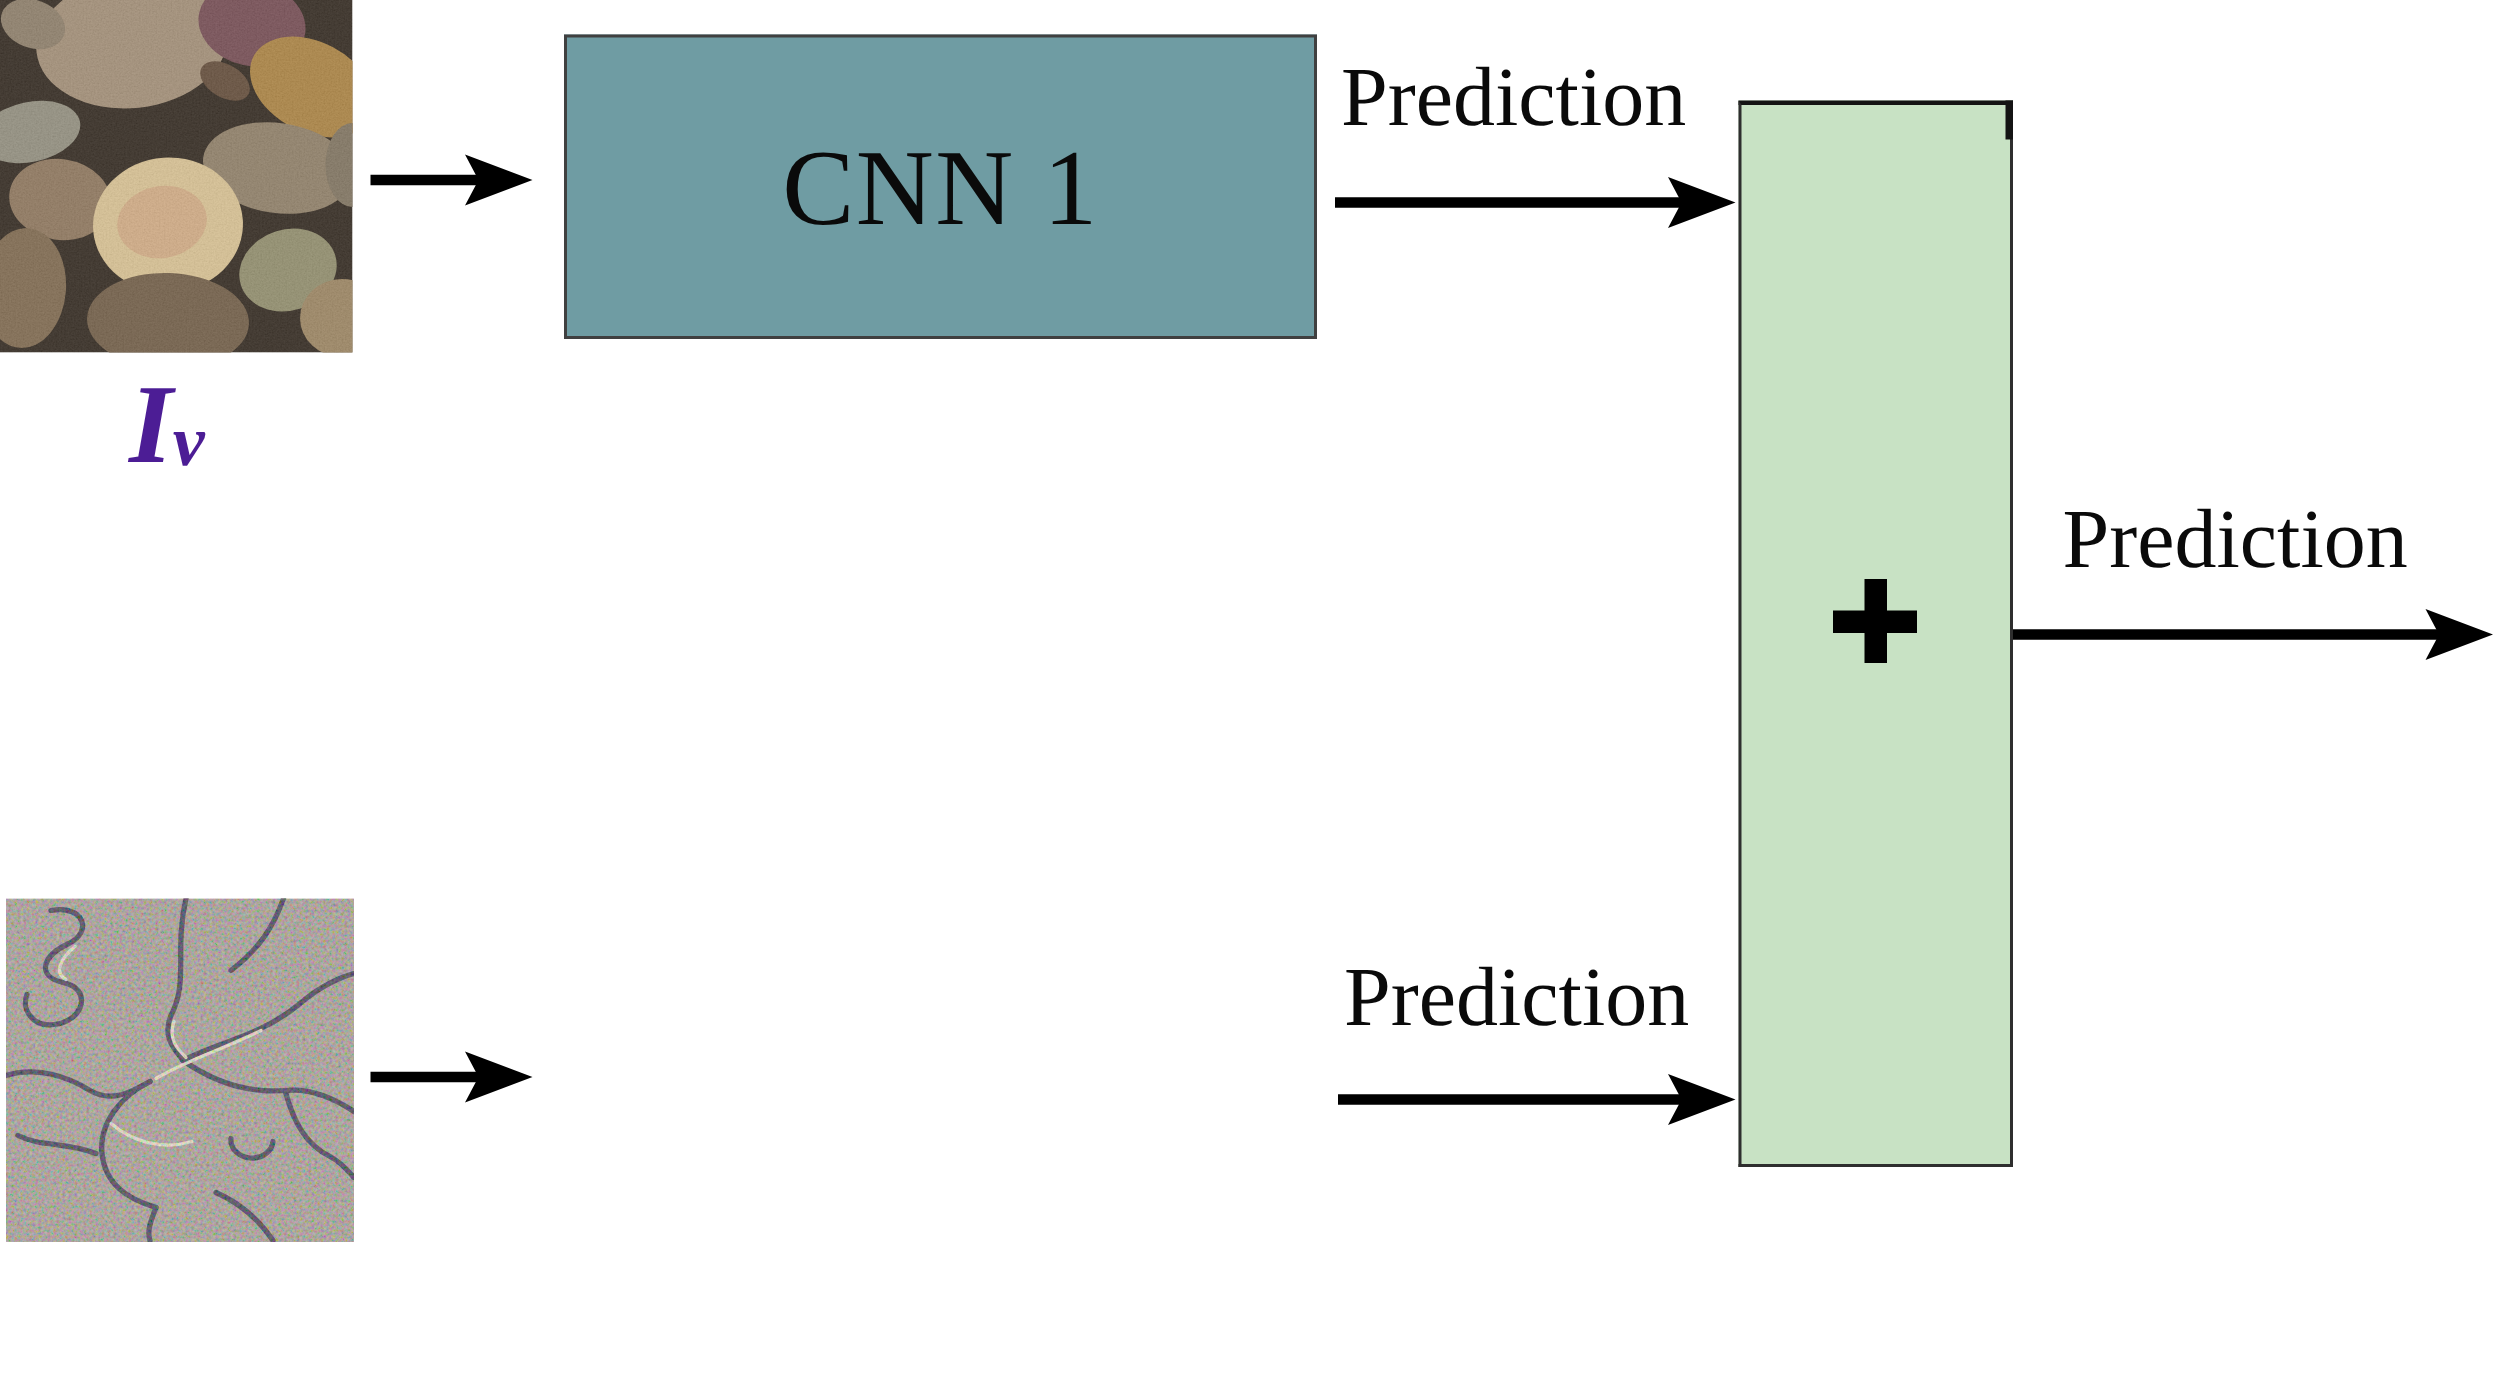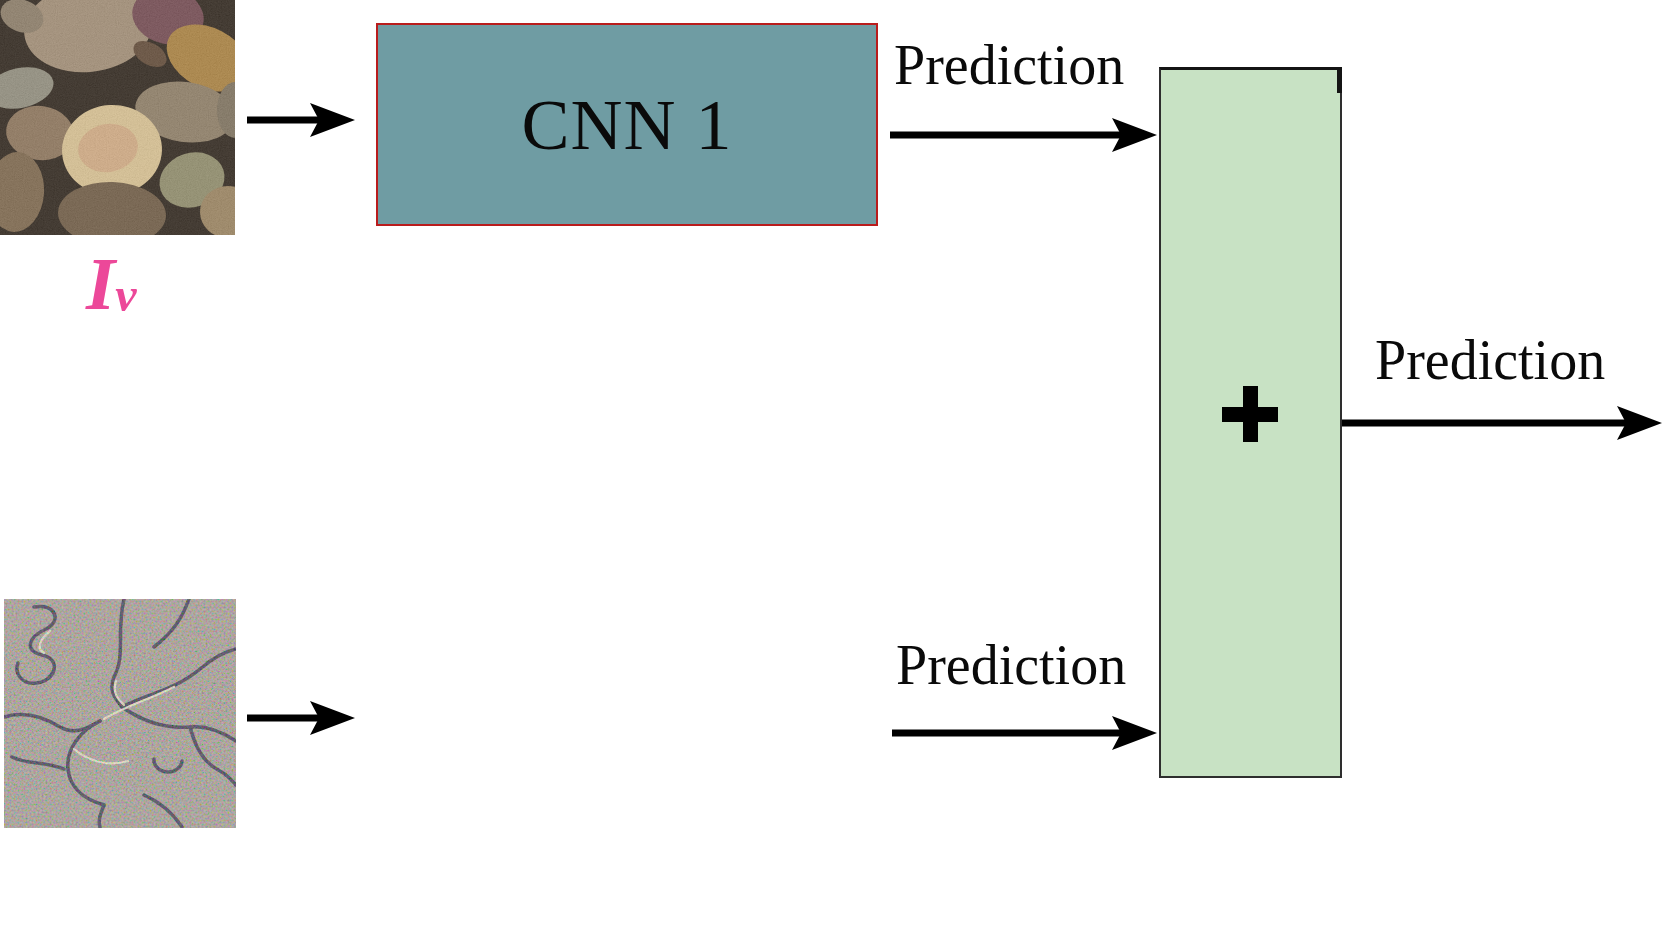--- a/index.html
+++ b/index.html
@@ -4,40 +4,40 @@
 <style>
   html,body{margin:0;padding:0;background:#ffffff;}
   .stage{
     position:relative;width:1666px;height:929px;background:#ffffff;
     font-family:"Liberation Serif","DejaVu Serif",serif;overflow:hidden;
   }
 
   
   .box{
     position:absolute;display:flex;align-items:center;justify-content:center;
-    box-sizing:border-box;border:2px solid #b91c1c;
+    box-sizing:border-box;border:2px solid #404040;
   }
   .cnn-box{background:#6F9CA3;}
   .cnn-label{font-size:72px;color:#0a0a0a;letter-spacing:1px;line-height:1;}
   .sum-box{background:#C8E2C4;border:2px solid #2e2e2e;border-top:3px solid #141414;}
   .corner-tick{position:absolute;top:-3px;right:-2px;width:5px;height:26px;background:#141414;}
 
   
   .plus{position:absolute;left:1222px;top:386px;width:56px;height:56px;}
   .plus .h{position:absolute;left:0;top:21px;width:56px;height:15px;background:#000;}
   .plus .v{position:absolute;left:21px;top:0;width:15px;height:56px;background:#000;}
 
   
   .pred{
     position:absolute;width:250px;font-size:56px;line-height:1;
     color:#0a0a0a;white-space:nowrap;
   }
 
   
-  .math{position:absolute;color:#ec4899;white-space:nowrap;line-height:1;}
+  .math{position:absolute;color:#4c1d95;white-space:nowrap;line-height:1;}
   .math .big{font-size:75px;font-weight:bold;font-style:italic;}
   .math .sub{font-size:48px;font-weight:bold;font-style:italic;vertical-align:-2px;}
   .math .minus{font-size:64px;font-weight:bold;font-style:normal;margin:0 8px;vertical-align:6px;}
 
   .arrow-layer{position:absolute;left:0;top:0;pointer-events:none;}
   .input-img{position:absolute;display:block;}
 </style>
 </head>
 <body>
 

